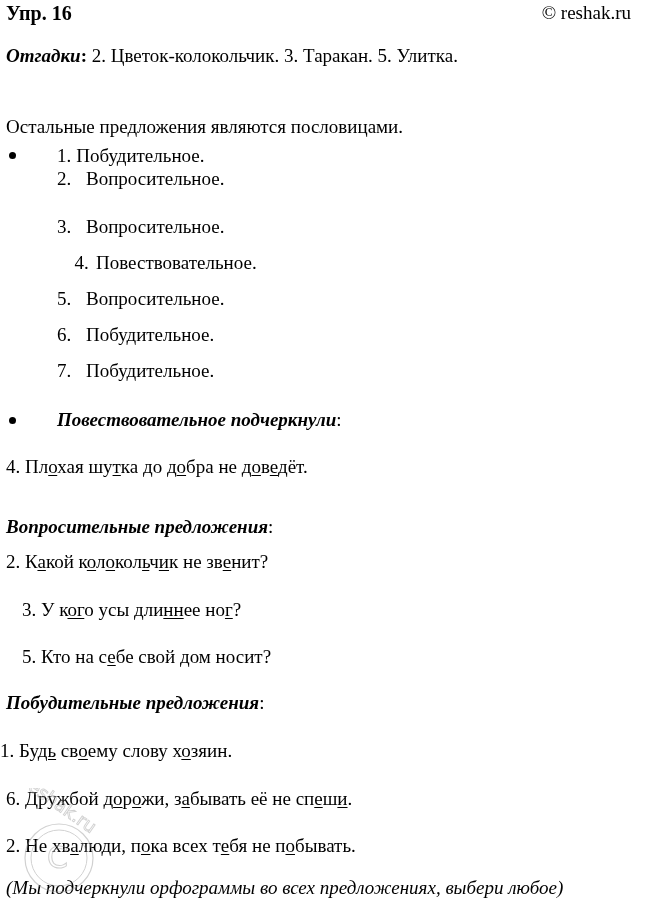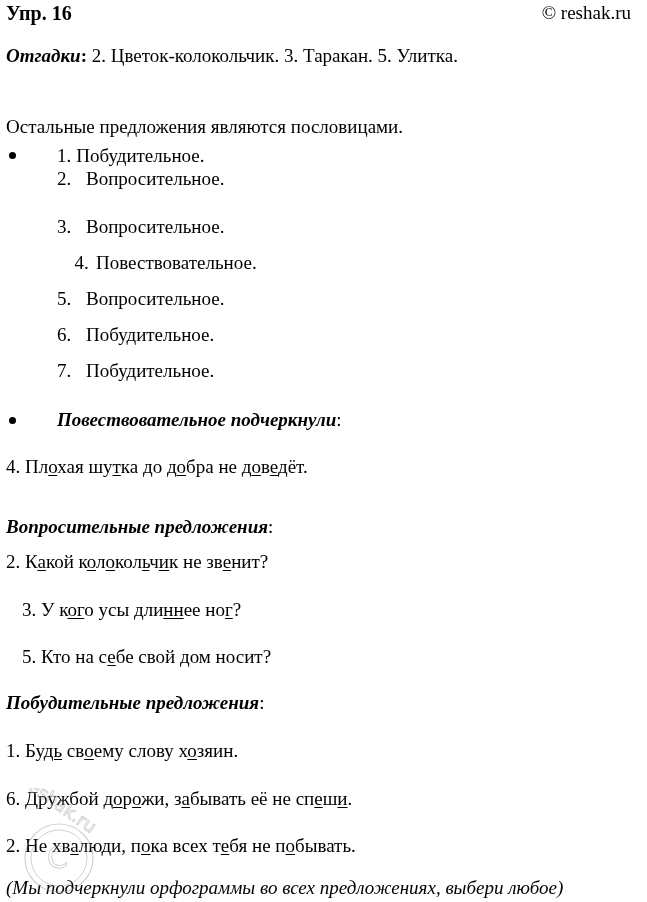--- a/index.html
+++ b/index.html
@@ -51,21 +51,21 @@
 <div class="abs" style="left:6px; top:504px;margin-top:12px;">
   <span class="bi">Вопросительные предложения</span><span>:</span>
 </div>
 <div class="abs sent" style="left:6px; top:551px;"><span>2. К</span><u>а</u><span>кой к</span><u>о</u><span>л</span><u>о</u><span>кол</span><u>ь</u><span>ч</span><u>и</u><span>к не зв</span><u>е</u><span>нит?</span></div>
 <div class="abs sent" style="left:22px; top:599px;"><span>3. У к</span><u>ог</u><span>о усы дли</span><u>нн</u><span>ее но</span><u>г</u><span>?</span></div>
 <div class="abs sent" style="left:22px; top:646px;"><span>5. Кто на с</span><u>е</u><span>бе свой дом носит?</span></div>
 
 <div class="abs" style="left:6px; top:692px;">
   <span class="bi">Побудительные предложения</span><span>:</span>
 </div>
-<div class="abs sent" style="left:6px; top:740px;"><span>1. Бу</span><u>дь</u><span> св</span><u>о</u><span>ему слову х</span><u>о</u><span>зяин.</span></div>
+<div class="abs sent" style="left:0; top:740px;"><span>1. Бу</span><u>дь</u><span> св</span><u>о</u><span>ему слову х</span><u>о</u><span>зяин.</span></div>
 <div class="abs sent" style="left:6px; top:788px;"><span>6. Дружбой д</span><u>о</u><span>р</span><u>о</u><span>жи, з</span><u>а</u><span>бывать её не сп</span><u>е</u><span>ш</span><u>и</u><span>.</span></div>
 <div class="abs sent" style="left:6px; top:835px;"><span>2. Не хв</span><u>а</u><span>люди, п</span><u>о</u><span>ка всех т</span><u>е</u><span>бя не п</span><u>о</u><span>бывать.</span></div>
 
 <div class="abs i" style="left:6px; top:877px;">(Мы подчеркнули орфограммы во всех предложениях, выбери любое)</div>
 
 <svg class="watermark" viewBox="0 0 120 110">
   <circle cx="45" cy="70" r="34" fill="none" stroke="#999" stroke-width="1.2"></circle>
   <circle cx="45" cy="70" r="28" fill="none" stroke="#999" stroke-width="1"></circle>
   <text x="33" y="80" font-size="30" fill="none" stroke="#999" stroke-width="1" font-family="DejaVu Sans, sans-serif">C</text>
   <text x="0" y="20" font-size="18" fill="none" stroke="#999" stroke-width="0.9" transform="rotate(35 40 20)" font-family="DejaVu Sans, sans-serif">reshak.ru</text>

